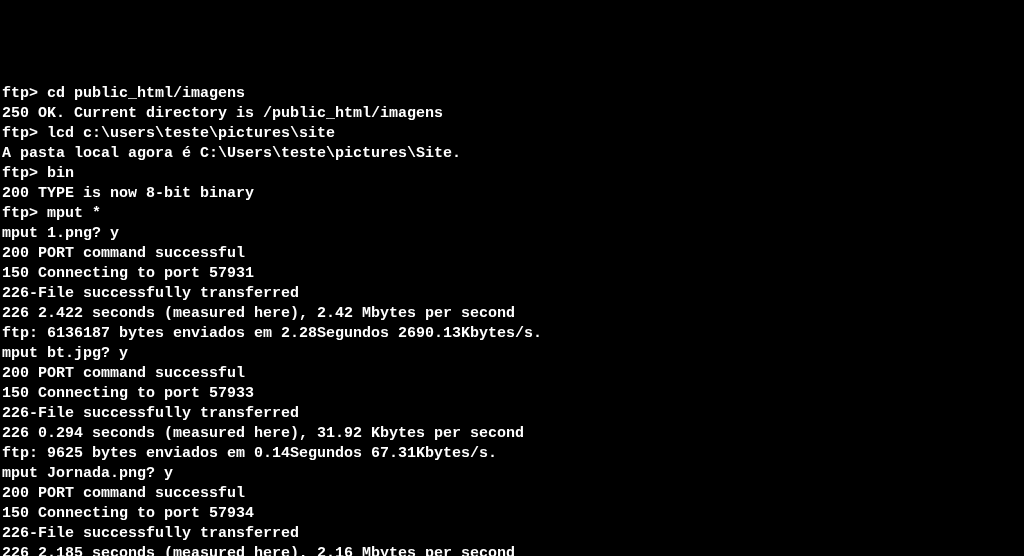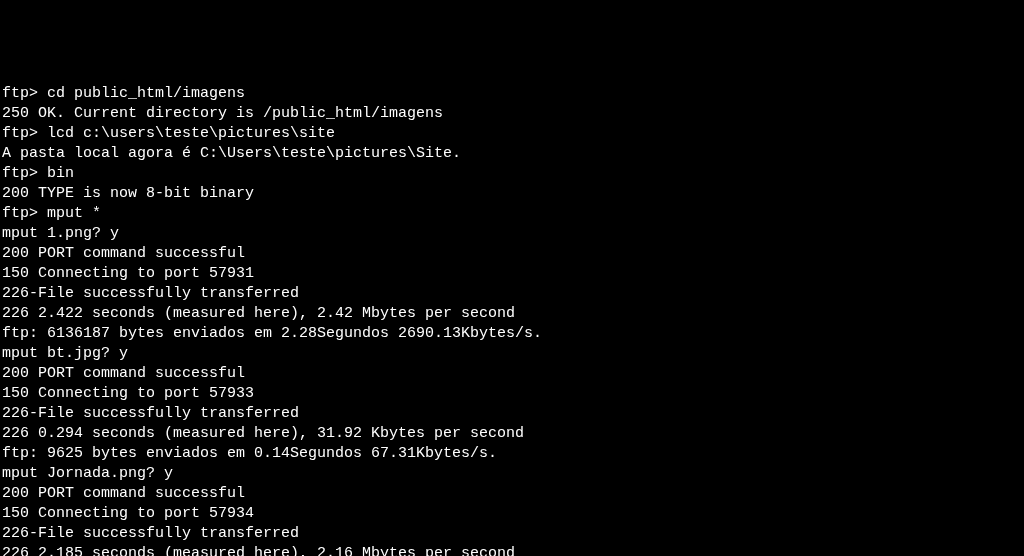--- a/index.html
+++ b/index.html
@@ -14,20 +14,21 @@
       font-size: 15px;
       line-height: 20px;
       padding: 4px 2px;
       width: 1024px;
       height: 556px;
       overflow: hidden;
       white-space: pre;
     }
     .terminal-line {
       display: block;
+      font-weight: bold;
     }
   </style>
 </head>
 <body>
 
 
 
 <div><span class="terminal-line">ftp&gt; cd public_html/imagens</span><span class="terminal-line">250 OK. Current directory is /public_html/imagens</span><span class="terminal-line">ftp&gt; lcd c:\users\teste\pictures\site</span><span class="terminal-line">A pasta local agora é C:\Users\teste\pictures\Site.</span><span class="terminal-line">ftp&gt; bin</span><span class="terminal-line">200 TYPE is now 8-bit binary</span><span class="terminal-line">ftp&gt; mput *</span><span class="terminal-line">mput 1.png? y</span><span class="terminal-line">200 PORT command successful</span><span class="terminal-line">150 Connecting to port 57931</span><span class="terminal-line">226-File successfully transferred</span><span class="terminal-line">226 2.422 seconds (measured here), 2.42 Mbytes per second</span><span class="terminal-line">ftp: 6136187 bytes enviados em 2.28Segundos 2690.13Kbytes/s.</span><span class="terminal-line">mput bt.jpg? y</span><span class="terminal-line">200 PORT command successful</span><span class="terminal-line">150 Connecting to port 57933</span><span class="terminal-line">226-File successfully transferred</span><span class="terminal-line">226 0.294 seconds (measured here), 31.92 Kbytes per second</span><span class="terminal-line">ftp: 9625 bytes enviados em 0.14Segundos 67.31Kbytes/s.</span><span class="terminal-line">mput Jornada.png? y</span><span class="terminal-line">200 PORT command successful</span><span class="terminal-line">150 Connecting to port 57934</span><span class="terminal-line">226-File successfully transferred</span><span class="terminal-line">226 2.185 seconds (measured here), 2.16 Mbytes per second</span></div>
 
 

